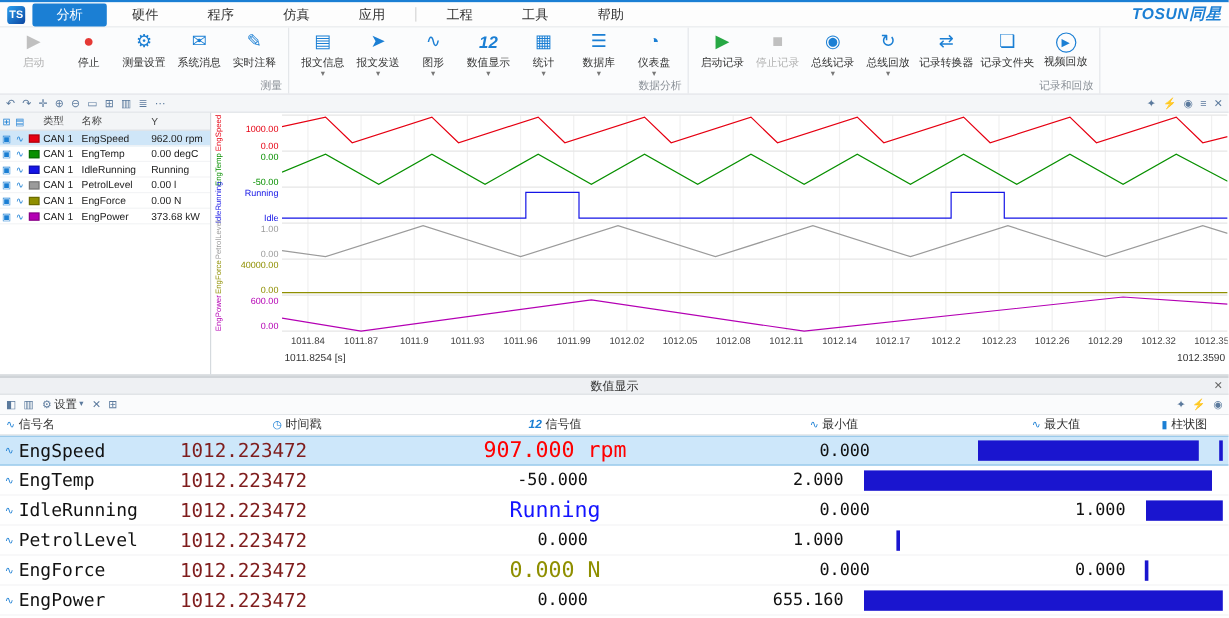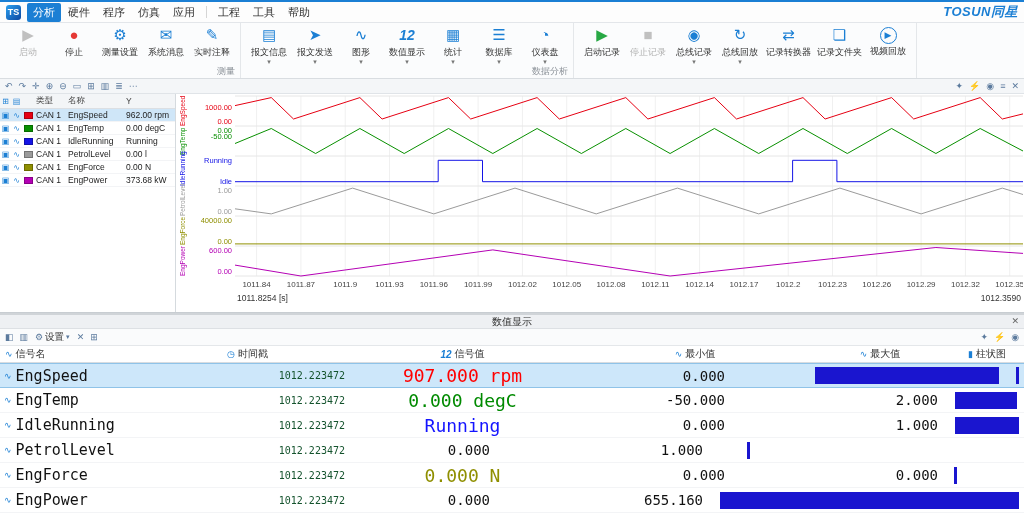--- a/index.html
+++ b/index.html
@@ -2,21 +2,21 @@
 <html><head>
 <meta charset="utf-8">
 <style>
 *{margin:0;padding:0;box-sizing:border-box}
 html,body{width:1024px;height:515px;overflow:hidden;background:#fff;font-family:"Liberation Sans",sans-serif;color:#222}
 .app{width:1024px;height:515px;display:flex;flex-direction:column;border-top:2px solid #1b7fd4}
 
 .menubar{height:21px;display:flex;align-items:center;background:#fdfdfd;border-bottom:1px solid #e3e6ea;padding:0 6px;font-size:11px;flex-shrink:0}
 .logo{width:15px;height:15px;border-radius:3px;background:linear-gradient(135deg,#2aa0f0,#0d47a1);color:#fff;font-size:9px;display:flex;align-items:center;justify-content:center;margin-right:6px;font-weight:bold}
 .menu-items{display:flex;align-items:center;gap:1px}
-.menu-item{padding:2px 6px;color:#333;cursor:default;border-radius:2px}
+.menu-item{padding:2px 20px;color:#333;cursor:default;border-radius:2px}
 .menu-item.active{background:#1b7fd4;color:#fff}
 .menu-divider{width:1px;height:12px;background:#d5d5d5;margin:0 4px}
 .brand{margin-left:auto;color:#1b7fd4;font-weight:bold;font-style:italic;font-size:13px;letter-spacing:.5px}
 
 .ribbon{height:56px;background:#fbfcfd;border-bottom:1px solid #d9dde1;display:flex;flex-shrink:0}
 .rgroup{display:flex;flex-direction:column;border-right:1px solid #e4e7ea;padding:1px 5px 0}
 .rbuttons{display:flex;flex:1;align-items:flex-start}
 .rbtn{min-width:46px;padding:1px 3px 0;display:flex;flex-direction:column;align-items:center;cursor:pointer}
 .ricon{height:20px;font-size:15px;line-height:20px;color:#1b7fd4}
 .ricon.txticon{font-weight:bold;font-style:italic;font-size:14px}
@@ -67,21 +67,21 @@
 .c2{width:235px;flex-shrink:0}
 .c3{width:230px;flex-shrink:0}
 .c4{width:140px;flex-shrink:0}
 .c5{flex:1}
 .nrows{flex:1;overflow:hidden}
 .nrow{display:flex;height:25px;align-items:center;font-family:"DejaVu Sans Mono","Liberation Mono",monospace;border-bottom:1px solid #f3f4f6}
 .nrow.selected{background:#cde7fa;border-top:1px solid #8fc3e8;border-bottom:1px solid #8fc3e8}
 .nc{white-space:nowrap;overflow:hidden}
 .nc.c0{font-size:15px;color:#111;display:flex;align-items:center;gap:4px;padding-left:4px}
 .sigicon{color:#1b7fd4;font-size:9px}
-.nc.c1{font-size:10px;text-align:right;color:#14532d}
+.nc.c1{font-size:16px;text-align:left;color:#7f1d1d}
 .nc.c2{font-size:18px;text-align:center}
 .nc.c3{font-size:14px;text-align:right;padding-right:85px;color:#111}
 .nc.c4{font-size:14px;text-align:right;padding-right:12px;color:#111}
 .nc.c5{height:100%;display:flex;align-items:center}
 .barwrap{position:relative;height:17px;margin:0 5px;flex:1}
 .bar{position:absolute;left:0;top:0;bottom:0;background:#1a15cf}
 .marker{position:absolute;top:0;bottom:0;width:3px;background:#1a15cf}
 </style>
 </head>
 <body>
@@ -196,20 +196,21 @@
           </div>
           <div class="rbtn">
             <div class="ricon" style="color: rgb(27, 127, 212);">❏</div>
             <div class="rlabel">记录文件夹</div>
           </div>
           <div class="rbtn">
             <div class="ricon circleicon" style="color: rgb(27, 127, 212);">▶</div>
             <div class="rlabel">视频回放</div>
           </div>
         </div>
+        <div class="rgroup-label">记录和回放</div>
       </div>
     </div>
 
   <div class="gwin">
     <div class="gtoolbar">
       <span style="display:flex;gap:6px">
           <span class="tbicon">↶</span>
           <span class="tbicon">↷</span>
           <span class="tbicon">✛</span>
           <span class="tbicon">⊕</span>
@@ -295,21 +296,21 @@
             <div class="rot-name" style="top: 32px; color: rgb(8, 144, 0);">EngTemp</div>
             <div class="rot-name" style="top: 62px; color: rgb(20, 20, 230);">IdleRunning</div>
             <div class="rot-name" style="top: 92px; color: rgb(155, 155, 155);">PetrolLevel</div>
             <div class="rot-name" style="top: 122px; color: rgb(143, 143, 0);">EngForce</div>
             <div class="rot-name" style="top: 152px; color: rgb(180, 0, 180);">EngPower</div>
           </div>
         <div class="scalecol">
             <div class="scale-label" style="top: 9px; color: rgb(230, 0, 18);">1000.00</div>
             <div class="scale-label" style="top: 23px; color: rgb(230, 0, 18);">0.00</div>
             <div class="scale-label" style="top: 32px; color: rgb(8, 144, 0);">0.00</div>
-            <div class="scale-label" style="top: 38px; color: rgb(8, 144, 0);">-50.00</div>
+            <div class="scale-label" style="top: 53px; color: rgb(8, 144, 0);">-50.00</div>
             <div class="scale-label" style="top: 62px; color: rgb(20, 20, 230);">Running</div>
             <div class="scale-label" style="top: 83px; color: rgb(20, 20, 230);">Idle</div>
             <div class="scale-label" style="top: 92px; color: rgb(155, 155, 155);">1.00</div>
             <div class="scale-label" style="top: 113px; color: rgb(155, 155, 155);">0.00</div>
             <div class="scale-label" style="top: 122px; color: rgb(143, 143, 0);">40000.00</div>
             <div class="scale-label" style="top: 143px; color: rgb(143, 143, 0);">0.00</div>
             <div class="scale-label" style="top: 152px; color: rgb(180, 0, 180);">600.00</div>
             <div class="scale-label" style="top: 173px; color: rgb(180, 0, 180);">0.00</div>
           </div>
         <svg class="plot" width="788" height="214" viewBox="0 0 788 214">
@@ -437,21 +438,20 @@
               <div class="marker" style="left: calc(100% - 3px);"></div>
             </div>
           </div>
         </div>
         <div class="nrow">
           <div class="nc c0">
             <div class="sigicon">∿</div>
             <div>EngTemp</div>
           </div>
           <div class="nc c1">1012.223472</div>
-          <div class="nc c2" style="color: rgb(0, 138, 0);">0.000 degC</div>
           <div class="nc c3">-50.000</div>
           <div class="nc c4">2.000</div>
           <div class="nc c5">
             <div class="barwrap">
               <div class="bar" style="width: 97%;"></div>
             </div>
           </div>
         </div>
         <div class="nrow">
           <div class="nc c0">

